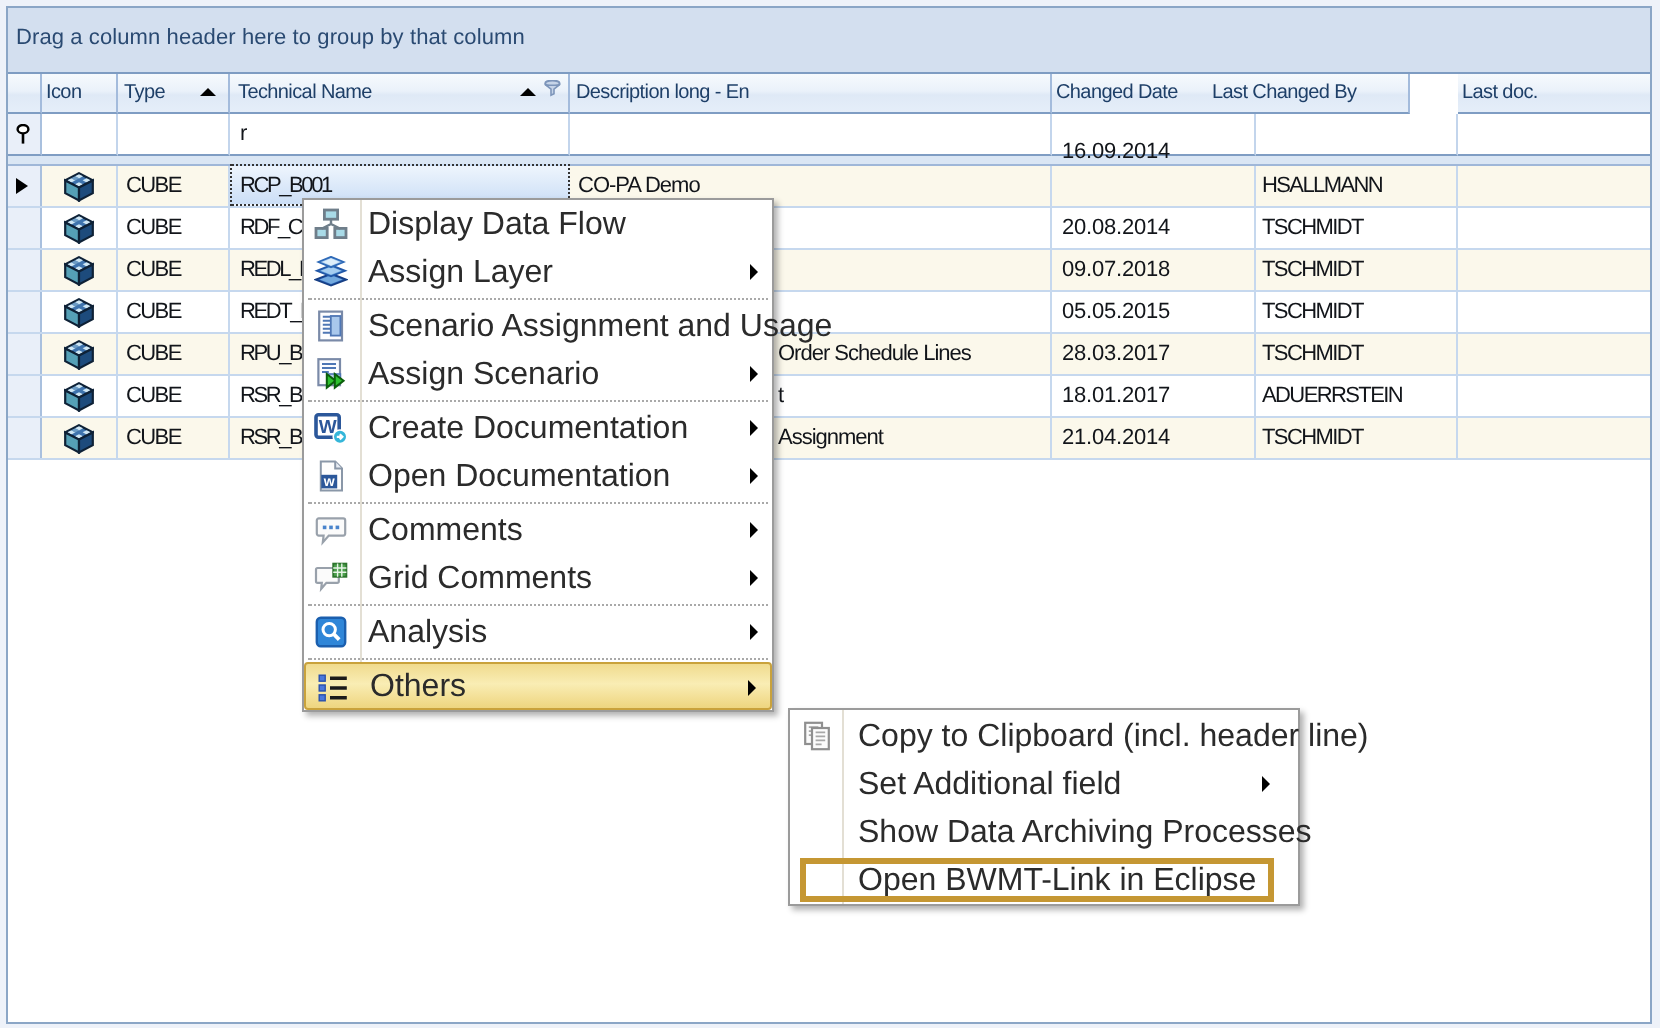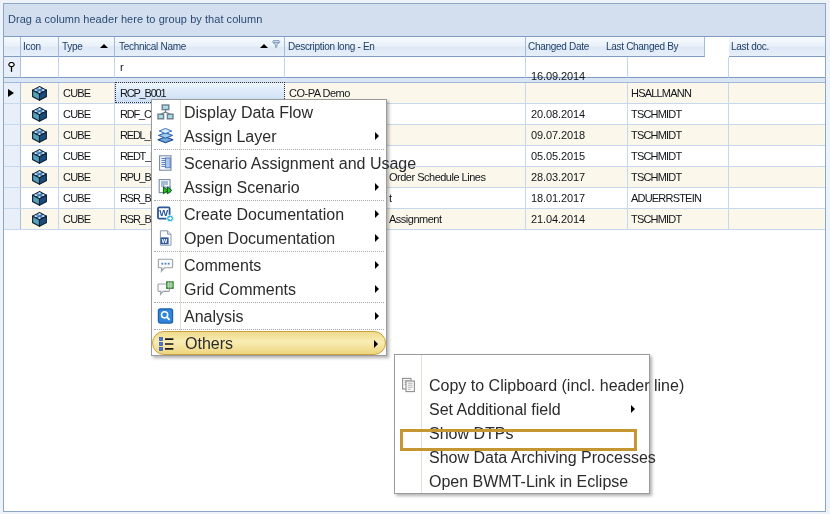--- a/index.html
+++ b/index.html
@@ -22,31 +22,31 @@
 .row.even{background:#ffffff;}
 .rind{left:4px;width:16px;height:20px;background:#e9eff9;border-right:1px solid #a9c0de;}
 .vline{width:1px;background:#c6d8ee;top:83px;height:146px;}
 .dtext{font-size:11px;color:#12151a;white-space:nowrap;line-height:20px;}
 .lsA{letter-spacing:-0.8px;}.lsB{letter-spacing:-1.2px;}.lsC{letter-spacing:-0.5px;}.lsD{letter-spacing:-0.1px;}
 
 #fcel{left:115px;top:82px;background:linear-gradient(180deg,#eef5fd,#cbdef6);border:1px dotted #333;box-sizing:border-box;width:170px;height:21px;}
 
 .menu{background:#fff;border:1px solid #9b9b9b;box-shadow:2px 2px 3px rgba(0,0,0,0.3);}
 #mainmenu{left:151px;top:99px;width:234px;}
-#submenu{left:394px;top:354px;width:254px;padding-top:18px;}
+#submenu{left:394px;top:354px;width:254px;padding-top:1px;}
 .mi{position:relative;height:24px;}
 .mi .ic{position:absolute;left:5px;top:4px;width:17px;height:16px;}
 .mi .tx{position:absolute;left:32px;top:4px;font-size:16px;color:#2b2b2b;white-space:nowrap;}
 .mi .ar{position:absolute;right:7px;top:8px;width:0;height:0;border-left:4px solid #000;border-top:4px solid transparent;border-bottom:4px solid transparent;}
 .msep{height:3px;position:relative;}
 .msep:after{content:"";position:absolute;left:2px;right:2px;top:1px;border-top:1px dotted #a9a9a9;}
 .icol-line{position:absolute;top:0;bottom:0;width:1px;background:#e3dfd4;}
 #mainmenu .icol-line{left:28px;}
 #submenu .icol-line{left:26px;}
-.hi{box-sizing:border-box;background:linear-gradient(180deg,#f0db8e 0%,#f9edb4 45%,#eed57f 100%);border:1px solid #c9a23c;border-radius:12px;margin:0;}
+.hi{box-sizing:border-box;background:linear-gradient(180deg,#f0db8e 0%,#f9edb4 45%,#eed57f 100%);border:1px solid #c9a23c;border-radius:2px;margin:0;}
 .hi .tx{top:3px;}
 #annot{left:400px;top:429px;width:231px;height:16px;border:3px solid #c59733;}
 #submenu .tx{left:34px;}
 #submenu .ar{right:14px;}
 </style>
 </head>
 <body>
 <div class="abs" id="grid"></div>
 <div class="abs" id="gpanel">
     <span>Drag a column header here to group by that column</span>
@@ -376,22 +376,19 @@
           <rect x="6" y="4" width="8.4" height="10.6" fill="#fbfbfb" stroke="#8f8f8f" stroke-width="1.1"></rect>
           <path d="M7.8 6.2 h4.8 M7.8 8.2 h4.8 M7.8 10.2 h4.8 M7.8 12.2 h3" stroke="#a8a8a8" stroke-width="0.9"></path>
         </svg></span>
       <span class="tx">Copy to Clipboard (incl. header line)</span>
     </div>
 <div class="mi">
       <span class="tx">Set Additional field</span>
       <span class="ar"></span>
     </div>
 <div class="mi">
-      <span class="tx">Show DTPs</span>
-    </div>
-<div class="mi">
       <span class="tx">Show Data Archiving Processes</span>
     </div>
 <div class="mi">
       <span class="tx">Open BWMT-Link in Eclipse</span>
     </div>
 </div>
 <div class="abs" id="annot"></div>
 
 </body></html>

